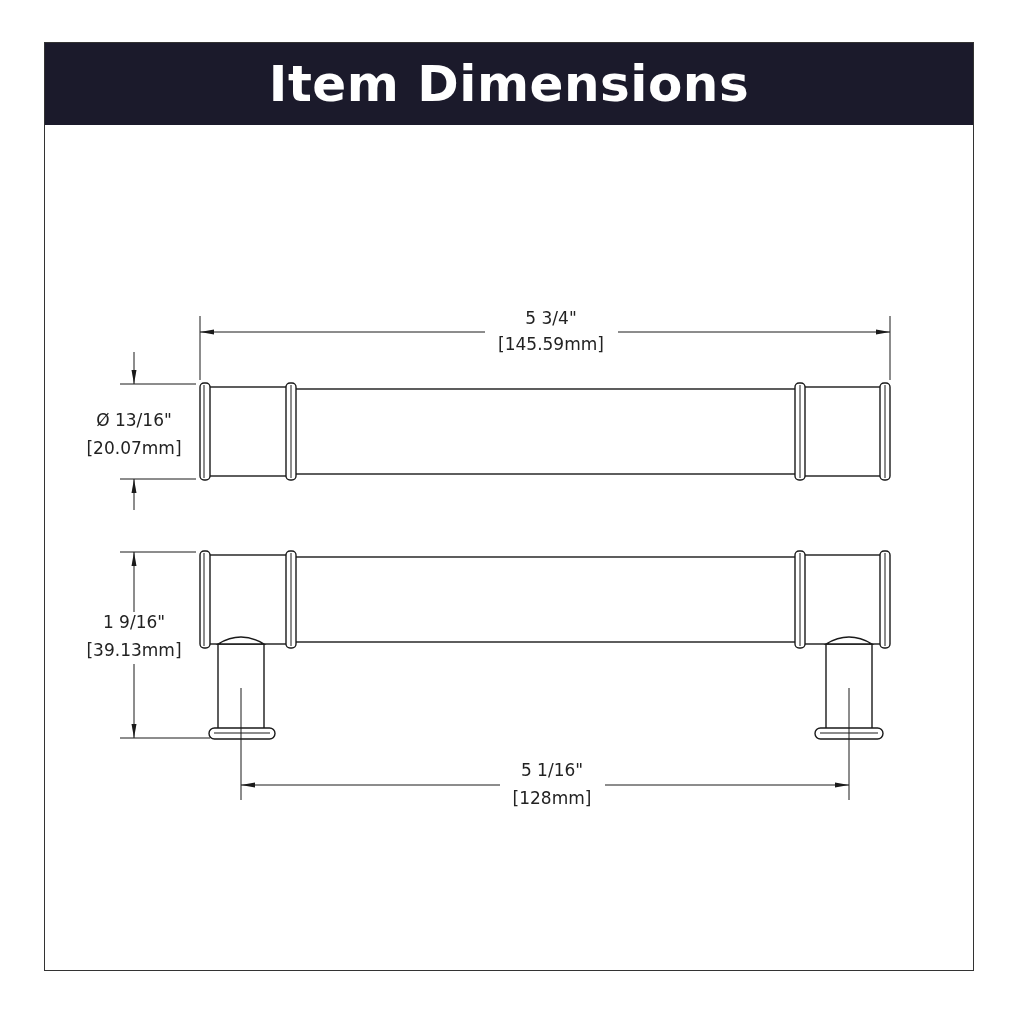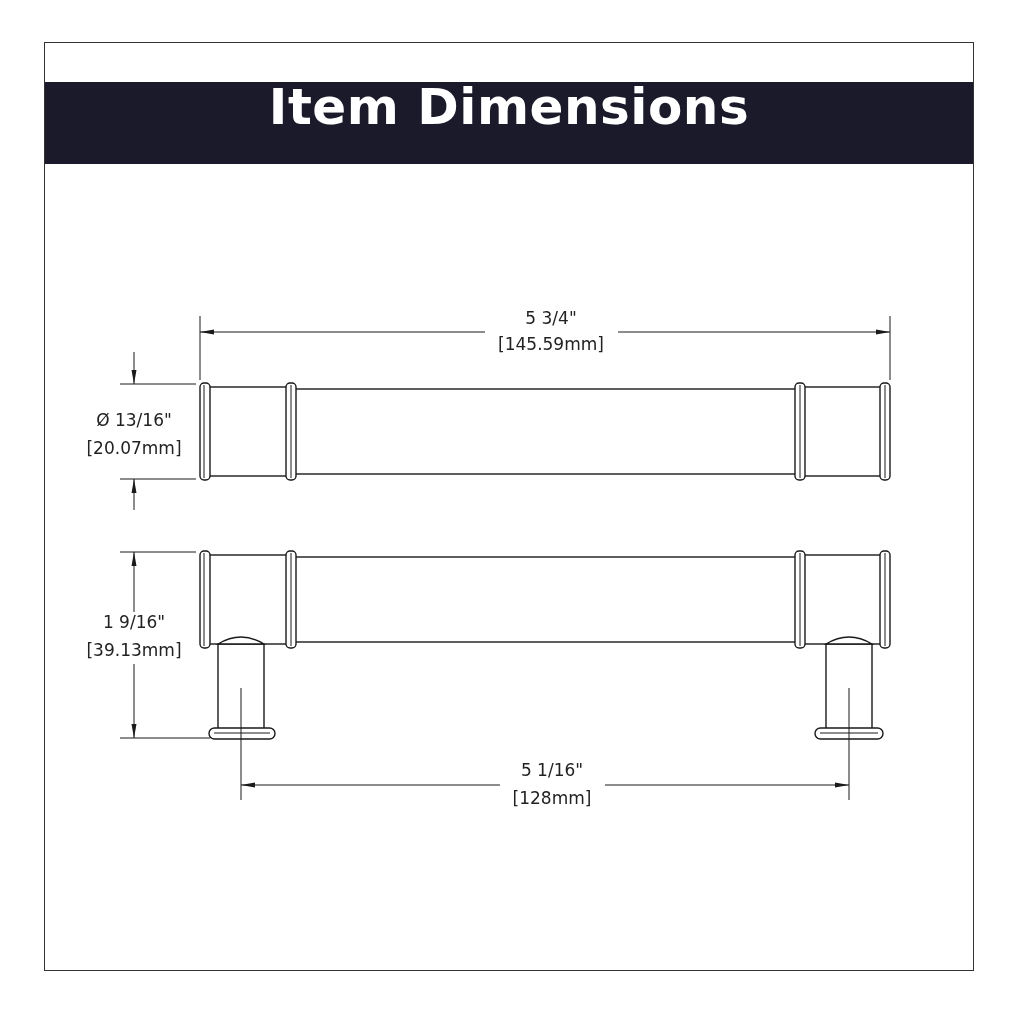--- a/index.html
+++ b/index.html
@@ -3,21 +3,21 @@
   <meta charset="utf-8">
   <style>
     html, body { margin: 0; padding: 0; background: #ffffff; }
     body { width: 1024px; height: 1024px; position: relative; overflow: hidden; font-family: "DejaVu Sans", sans-serif; }
     .frame {
       position: absolute; left: 44px; top: 42px; width: 930px; height: 929px;
       border: 1.5px solid #333333; box-sizing: border-box; background: #fff;
     }
     .header {
       position: absolute; left: 0; top: 0; right: 0; height: 82px;
-      background: #1b1a2b; display: flex; justify-content: center; margin-top: 39px;
+      background: #1b1a2b; display: flex; align-items: center; justify-content: center;
     }
     .header-title {
       color: #ffffff; font-family: "DejaVu Sans", sans-serif; font-weight: bold;
       font-size: 50px; letter-spacing: 0.5px; line-height: 1;
     }
     svg.drawing { position: absolute; left: 0; top: 0; width: 1024px; height: 1024px; }
     .dim-text { font-family: "DejaVu Sans", sans-serif; font-size: 17px; fill: #222222; }
     .thin { stroke: #1a1a1a; stroke-width: 1; fill: none; }
     .body { stroke: #1a1a1a; stroke-width: 1.4; fill: #ffffff; }
     .arrow { fill: #1a1a1a; stroke: none; }

